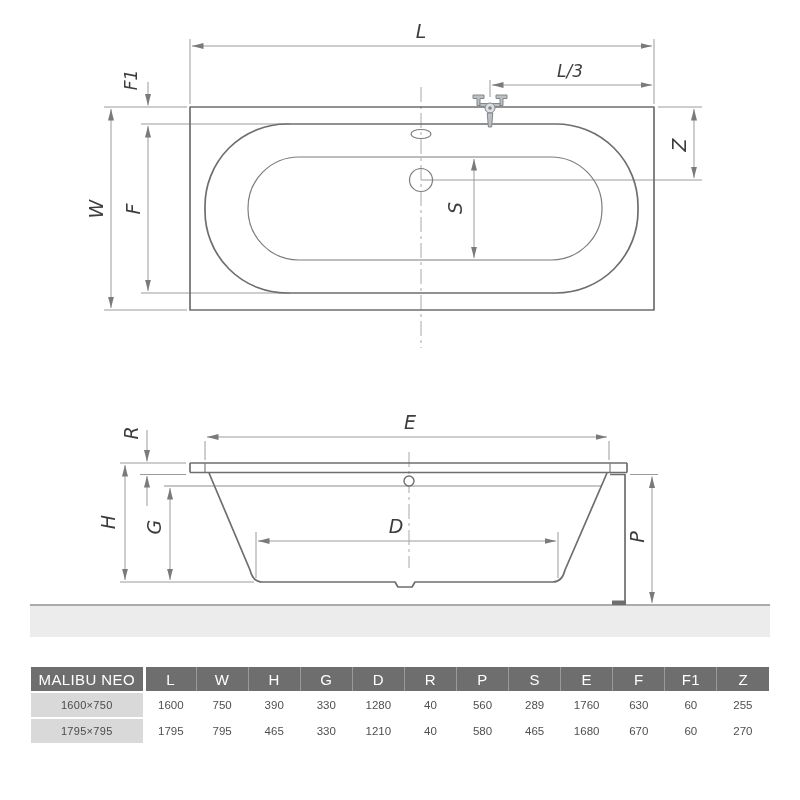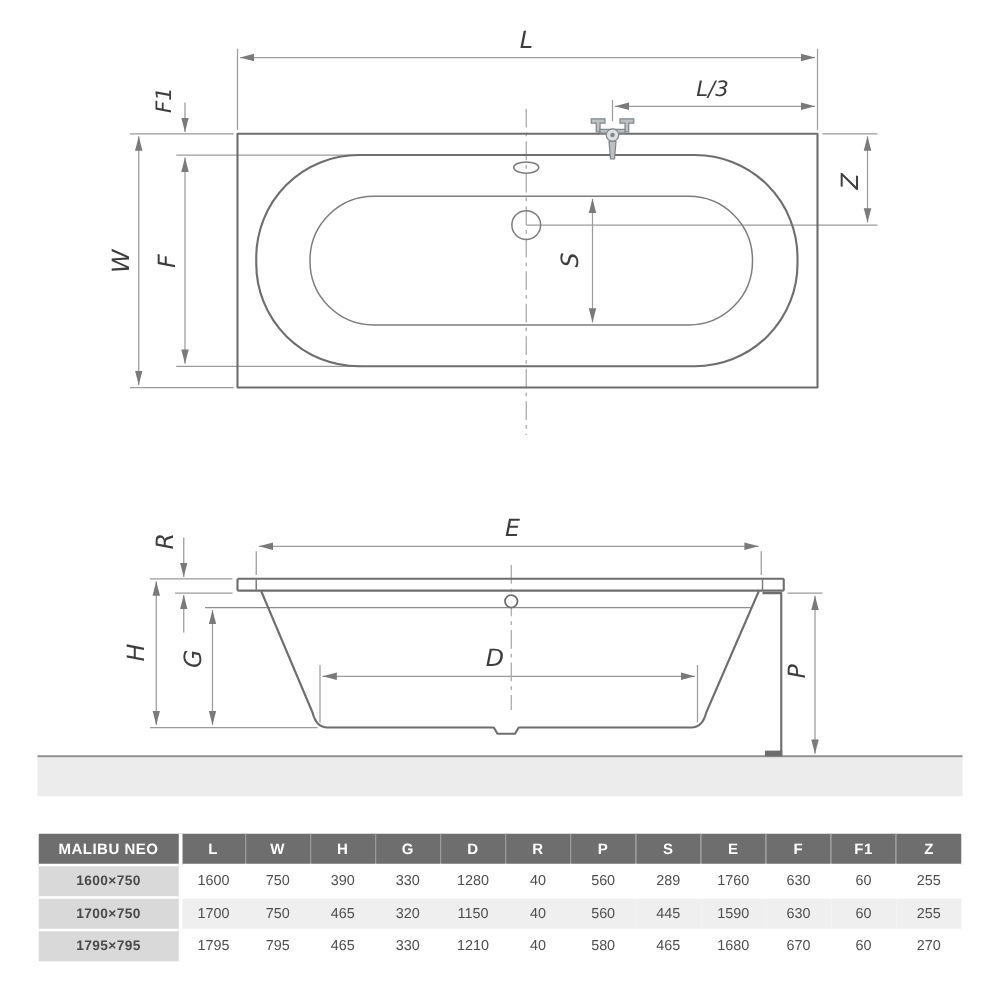--- a/index.html
+++ b/index.html
@@ -23,30 +23,30 @@
   .spec-table{
     position:absolute;left:31px;top:667px;width:738px;
     border-collapse:collapse;table-layout:fixed;
   }
   .spec-table col.model-col{width:113px;}
   .spec-table th,.spec-table td{
     height:24px;text-align:center;vertical-align:middle;padding:0;
     font-family:"Liberation Sans",sans-serif;
   }
   .spec-table thead th{
-    background:#6e6e6e;color:#fff;font-size:12px;font-weight:bold;
+    background:#6e6e6e;color:#fff;font-size:15px;font-weight:normal;
     letter-spacing:.4px;border-left:1px solid #9a9a9a;
   }
   .spec-table thead th:first-child{border-left:none;}
   .spec-table thead th.gap,.spec-table tbody .gap{border-left:3px solid #fff;}
   .spec-table tbody tr{border-top:2px solid #fff;}
   .spec-table tbody tr td{background:#fff;color:#4f4f4f;font-size:11.5px;margin-top:40px;}
   .spec-table tbody tr.alt td{background:#efefef;}
   .spec-table tbody th.model{
-    background:#d9d9d9;color:#4a4a4a;font-weight:bold;font-size:11px;letter-spacing:.3px;
+    background:#d9d9d9;color:#4a4a4a;font-weight:normal;font-size:11px;letter-spacing:.3px;
   }
 </style>
 </head>
 <body>
 
 <div class="canvas">
 
   <svg id="top-view" width="800" height="400" viewBox="0 0 800 400">
     <defs>
       <marker id="ah1" viewBox="0 0 12 8" markerWidth="12" markerHeight="8" refX="11.5" refY="4" orient="auto-start-reverse" markerUnits="userSpaceOnUse">
@@ -219,35 +219,20 @@
         <td>330</td>
         <td>1280</td>
         <td>40</td>
         <td>560</td>
         <td>289</td>
         <td>1760</td>
         <td>630</td>
         <td>60</td>
         <td>255</td>
       </tr>
-      <tr class="alt">
-        <th class="model">1700×750</th>
-        <td class="gap">1700</td>
-        <td>750</td>
-        <td>465</td>
-        <td>320</td>
-        <td>1150</td>
-        <td>40</td>
-        <td>560</td>
-        <td>445</td>
-        <td>1590</td>
-        <td>630</td>
-        <td>60</td>
-        <td>255</td>
-      </tr>
       <tr>
         <th class="model">1795×795</th>
         <td class="gap">1795</td>
         <td>795</td>
         <td>465</td>
         <td>330</td>
         <td>1210</td>
         <td>40</td>
         <td>580</td>
         <td>465</td>

